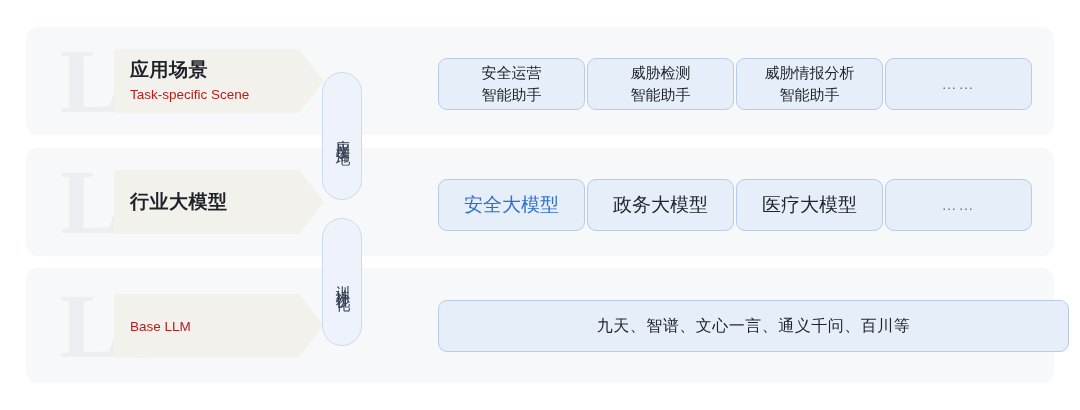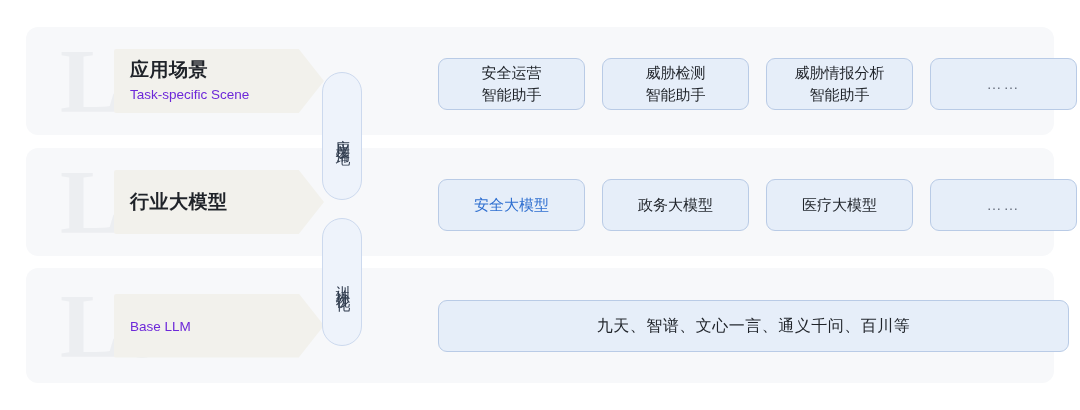--- a/index.html
+++ b/index.html
@@ -71,21 +71,21 @@
   }
   .title-cn {
     font-size: 19px;
     font-weight: 700;
     color: #1f2329;
     line-height: 1.35;
     letter-spacing: 0.5px;
   }
   .title-en {
     font-size: 13.5px;
-    color: #6d28d9;
+    color: #b91c1c;
     line-height: 1.5;
     margin-top: 2px;
   }
 
   
   .vpill {
     position: absolute;
     left: 322px;
     width: 40px;
     background: #eef3fb;
@@ -105,39 +105,39 @@
     line-height: 1.1;
   }
   #pill-apply { top: 72px;  height: 128px; }
   #pill-train { top: 218px; height: 128px; }
 
   
   .cardrow {
     position: absolute;
     left: 406px;
     display: flex;
-    gap: 17px;
+    gap: 2px;
     padding-left: 32px;
   }
   #cards-l2 { top: 58px; }
   #cards-l1 { top: 179px; }
   #cards-l0 { top: 300px; border-radius: 14px; }
 
   .card {
     width: 147px;
     height: 52px;
     background: #e6eef9;
     border: 1px solid #b9cbe6;
     border-radius: 9px;
     box-sizing: border-box;
     display: flex;
     align-items: center;
     justify-content: center;
     text-align: center;
-    font-size: 15px;
+    font-size: 19px;
     color: #1f2329;
     line-height: 1.45;
     padding: 0 6px;
   }
   .card.two-line { font-size: 15px; }
   .card.accent { color: #2f6fd0; }
   .card.ellipsis {
     color: #6b7280;
     letter-spacing: 2px;
     font-size: 15px;

